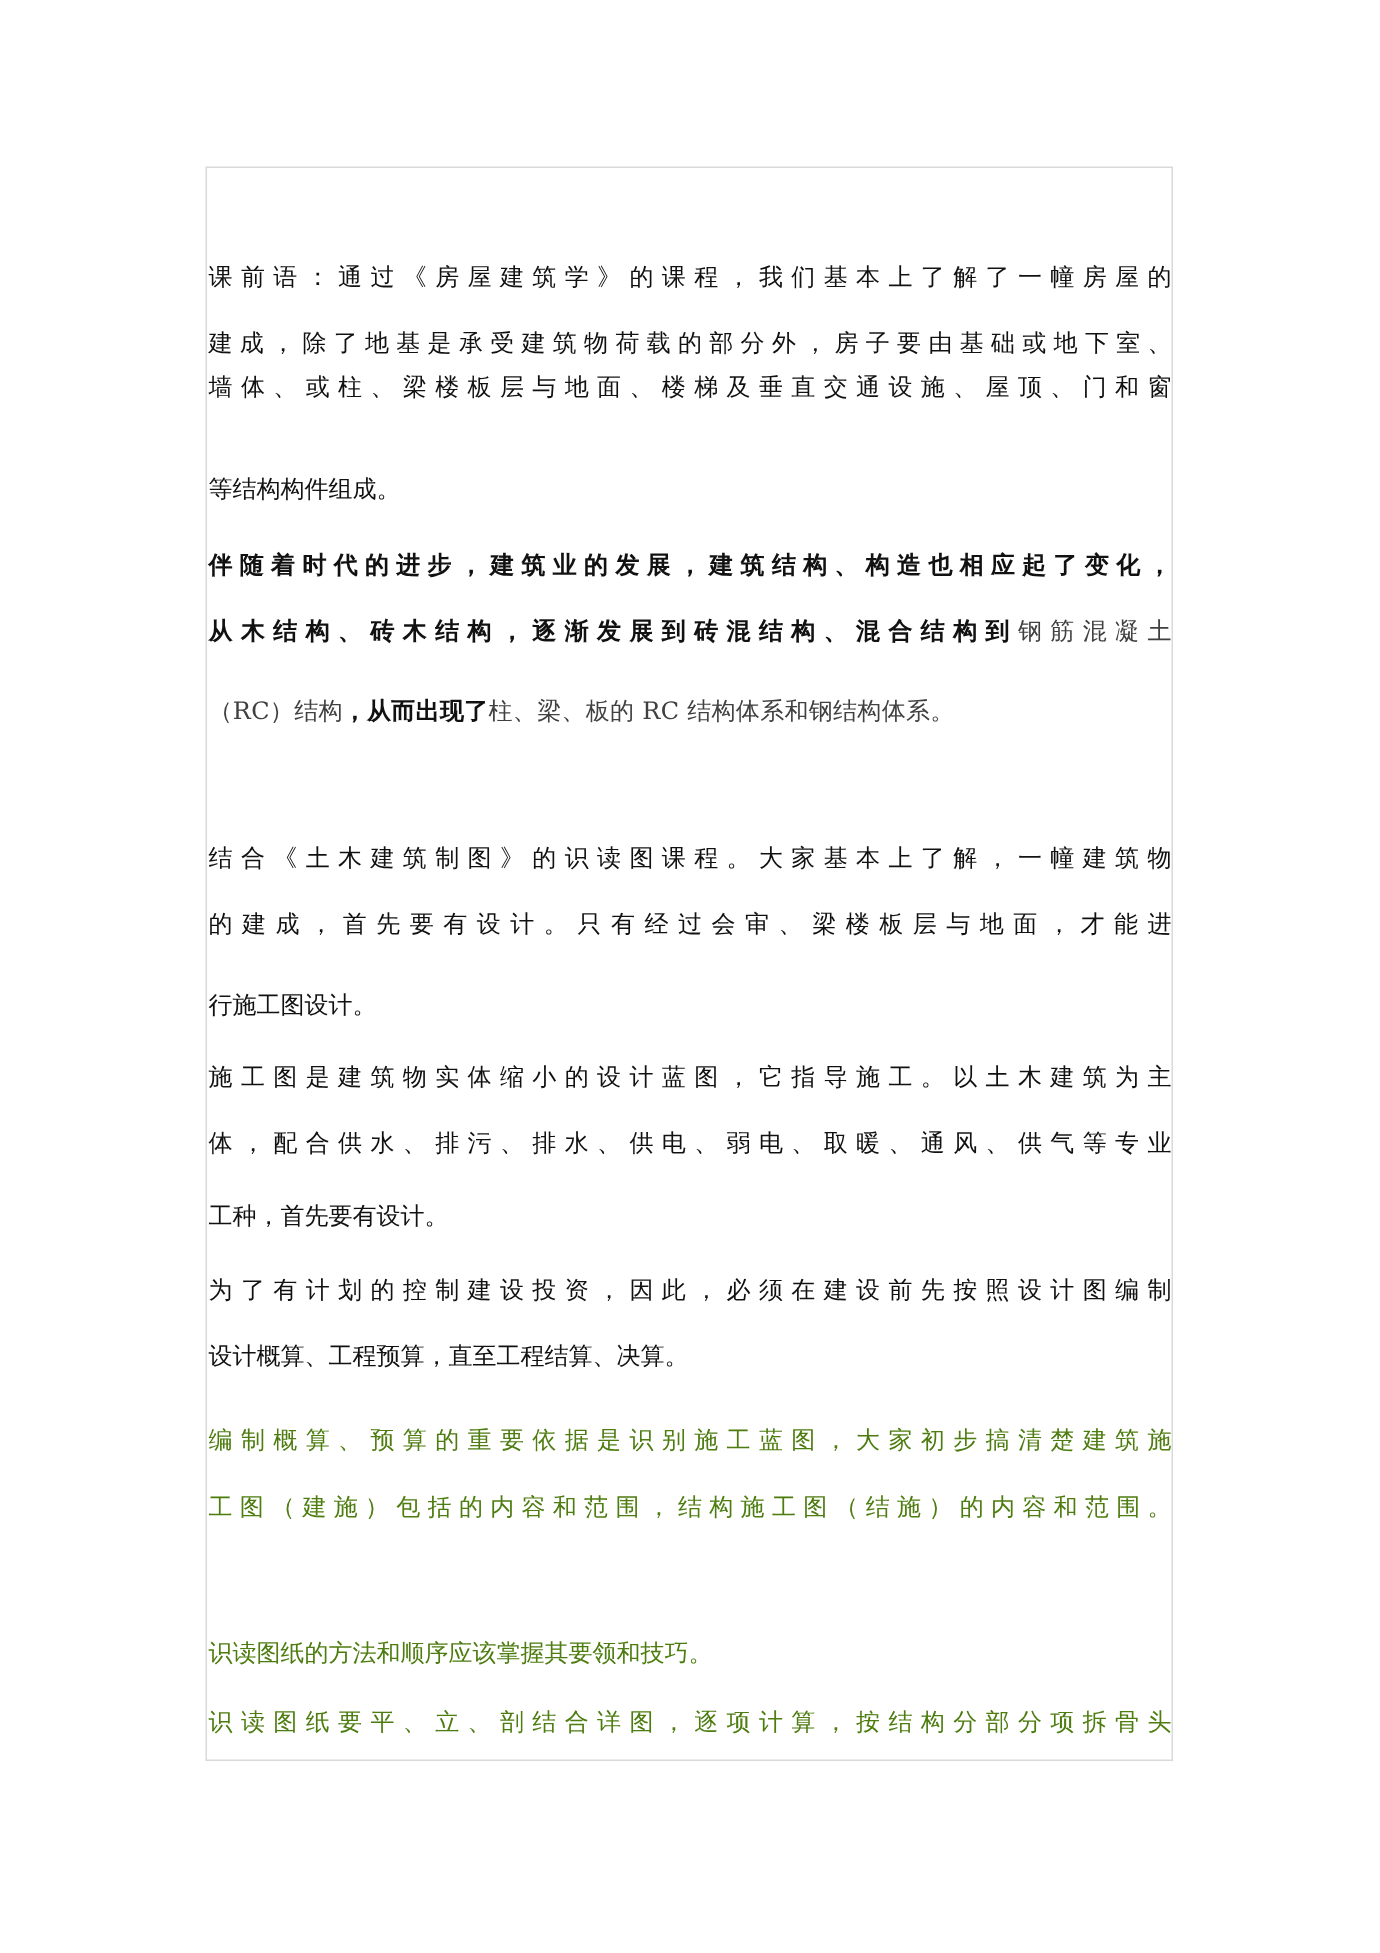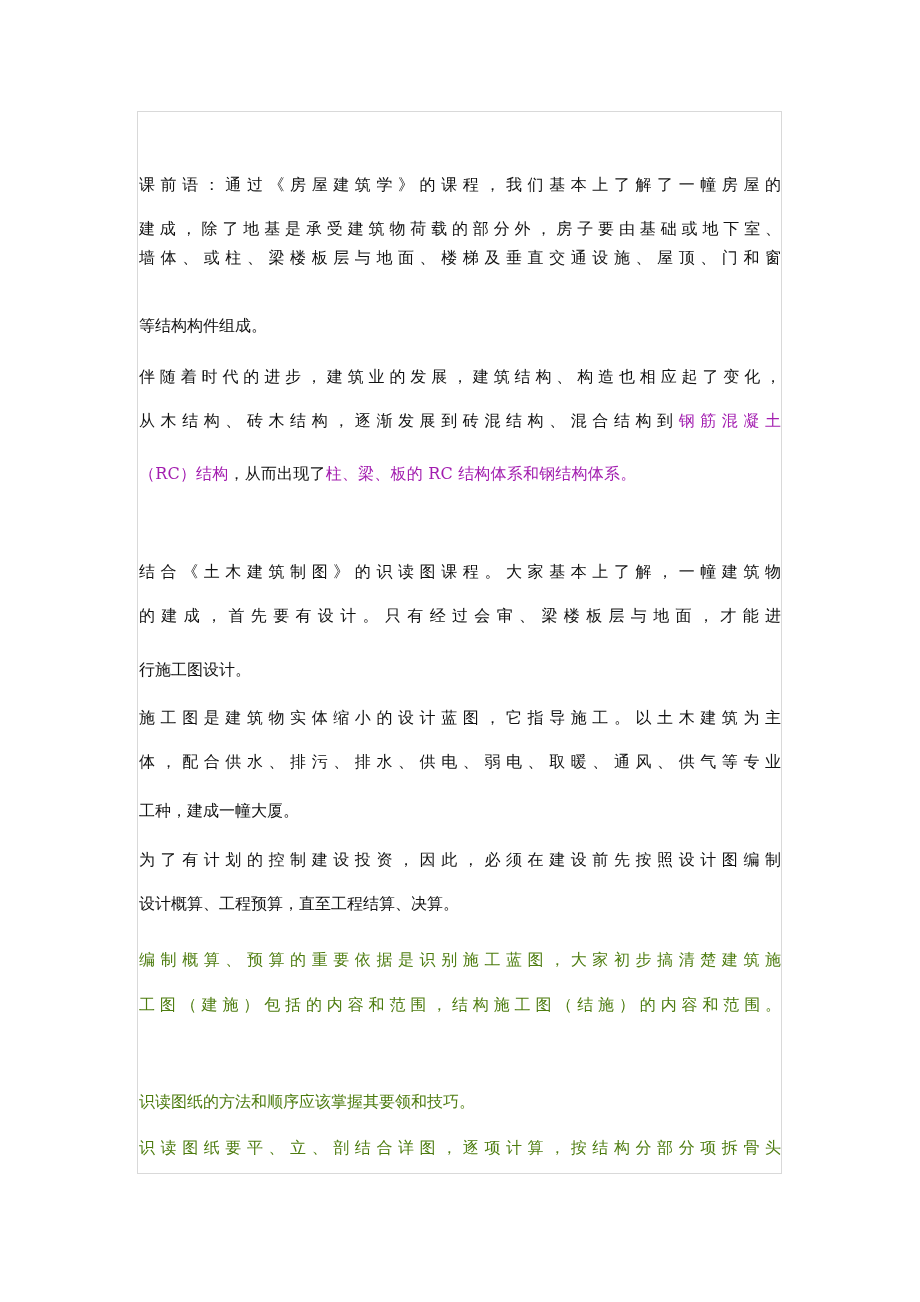--- a/index.html
+++ b/index.html
@@ -33,22 +33,22 @@
       font-size: 16px;
       color: #111111;
       white-space: nowrap;
       overflow: visible;
       letter-spacing: 0px;
     }
     .line.full {
       text-align: justify;
       text-align-last: justify;
     }
-    .seg-black { color: #111111; }
-    .seg-magenta { color: #a21caf; }
+    .seg-black { color: #111111; font-weight: bold; }
+    .seg-magenta { color: #404040; }
     .line.magenta { color: #4d7c0f; }
   </style>
 </head>
 <body>
 
 <div class="page-frame"></div>
 
 <div class="line full" style="top:170px">课前语：通过《房屋建筑学》的课程，我们基本上了解了一幢房屋的</div>
 <div class="line full" style="top:214px">建成，除了地基是承受建筑物荷载的部分外，房子要由基础或地下室、</div>
 <div class="line full" style="top:243px">墙体、或柱、梁楼板层与地面、楼梯及垂直交通设施、屋顶、门和窗</div>
@@ -63,21 +63,21 @@
 <div class="line" style="top:459px; letter-spacing:0.2px">
   <span class="seg-magenta">（RC）结构</span><span class="seg-black">，从而出现了</span><span class="seg-magenta">柱、梁、板的 RC 结构体系和钢结构体系。</span>
 </div>
 
 <div class="line full" style="top:557px">结合《土木建筑制图》的识读图课程。大家基本上了解，一幢建筑物</div>
 <div class="line full" style="top:601px">的建成，首先要有设计。只有经过会审、梁楼板层与地面，才能进</div>
 <div class="line" style="top:655px">行施工图设计。</div>
 
 <div class="line full" style="top:703px">施工图是建筑物实体缩小的设计蓝图，它指导施工。以土木建筑为主</div>
 <div class="line full" style="top:747px">体，配合供水、排污、排水、供电、弱电、取暖、通风、供气等专业</div>
-<div class="line" style="top:796px">工种，建成一幢大厦。</div>
+<div class="line" style="top:796px">工种，首先要有设计。</div>
 
 <div class="line full" style="top:845px">为了有计划的控制建设投资，因此，必须在建设前先按照设计图编制</div>
 <div class="line" style="top:889px">设计概算、工程预算，直至工程结算、决算。</div>
 
 <div class="line full magenta" style="top:945px">编制概算、预算的重要依据是识别施工蓝图，大家初步搞清楚建筑施</div>
 <div class="line full magenta" style="top:990px">工图（建施）包括的内容和范围，结构施工图（结施）的内容和范围。</div>
 
 <div class="line magenta" style="top:1087px">识读图纸的方法和顺序应该掌握其要领和技巧。</div>
 
 <div class="line full magenta" style="top:1133px">识读图纸要平、立、剖结合详图，逐项计算，按结构分部分项拆骨头</div>

